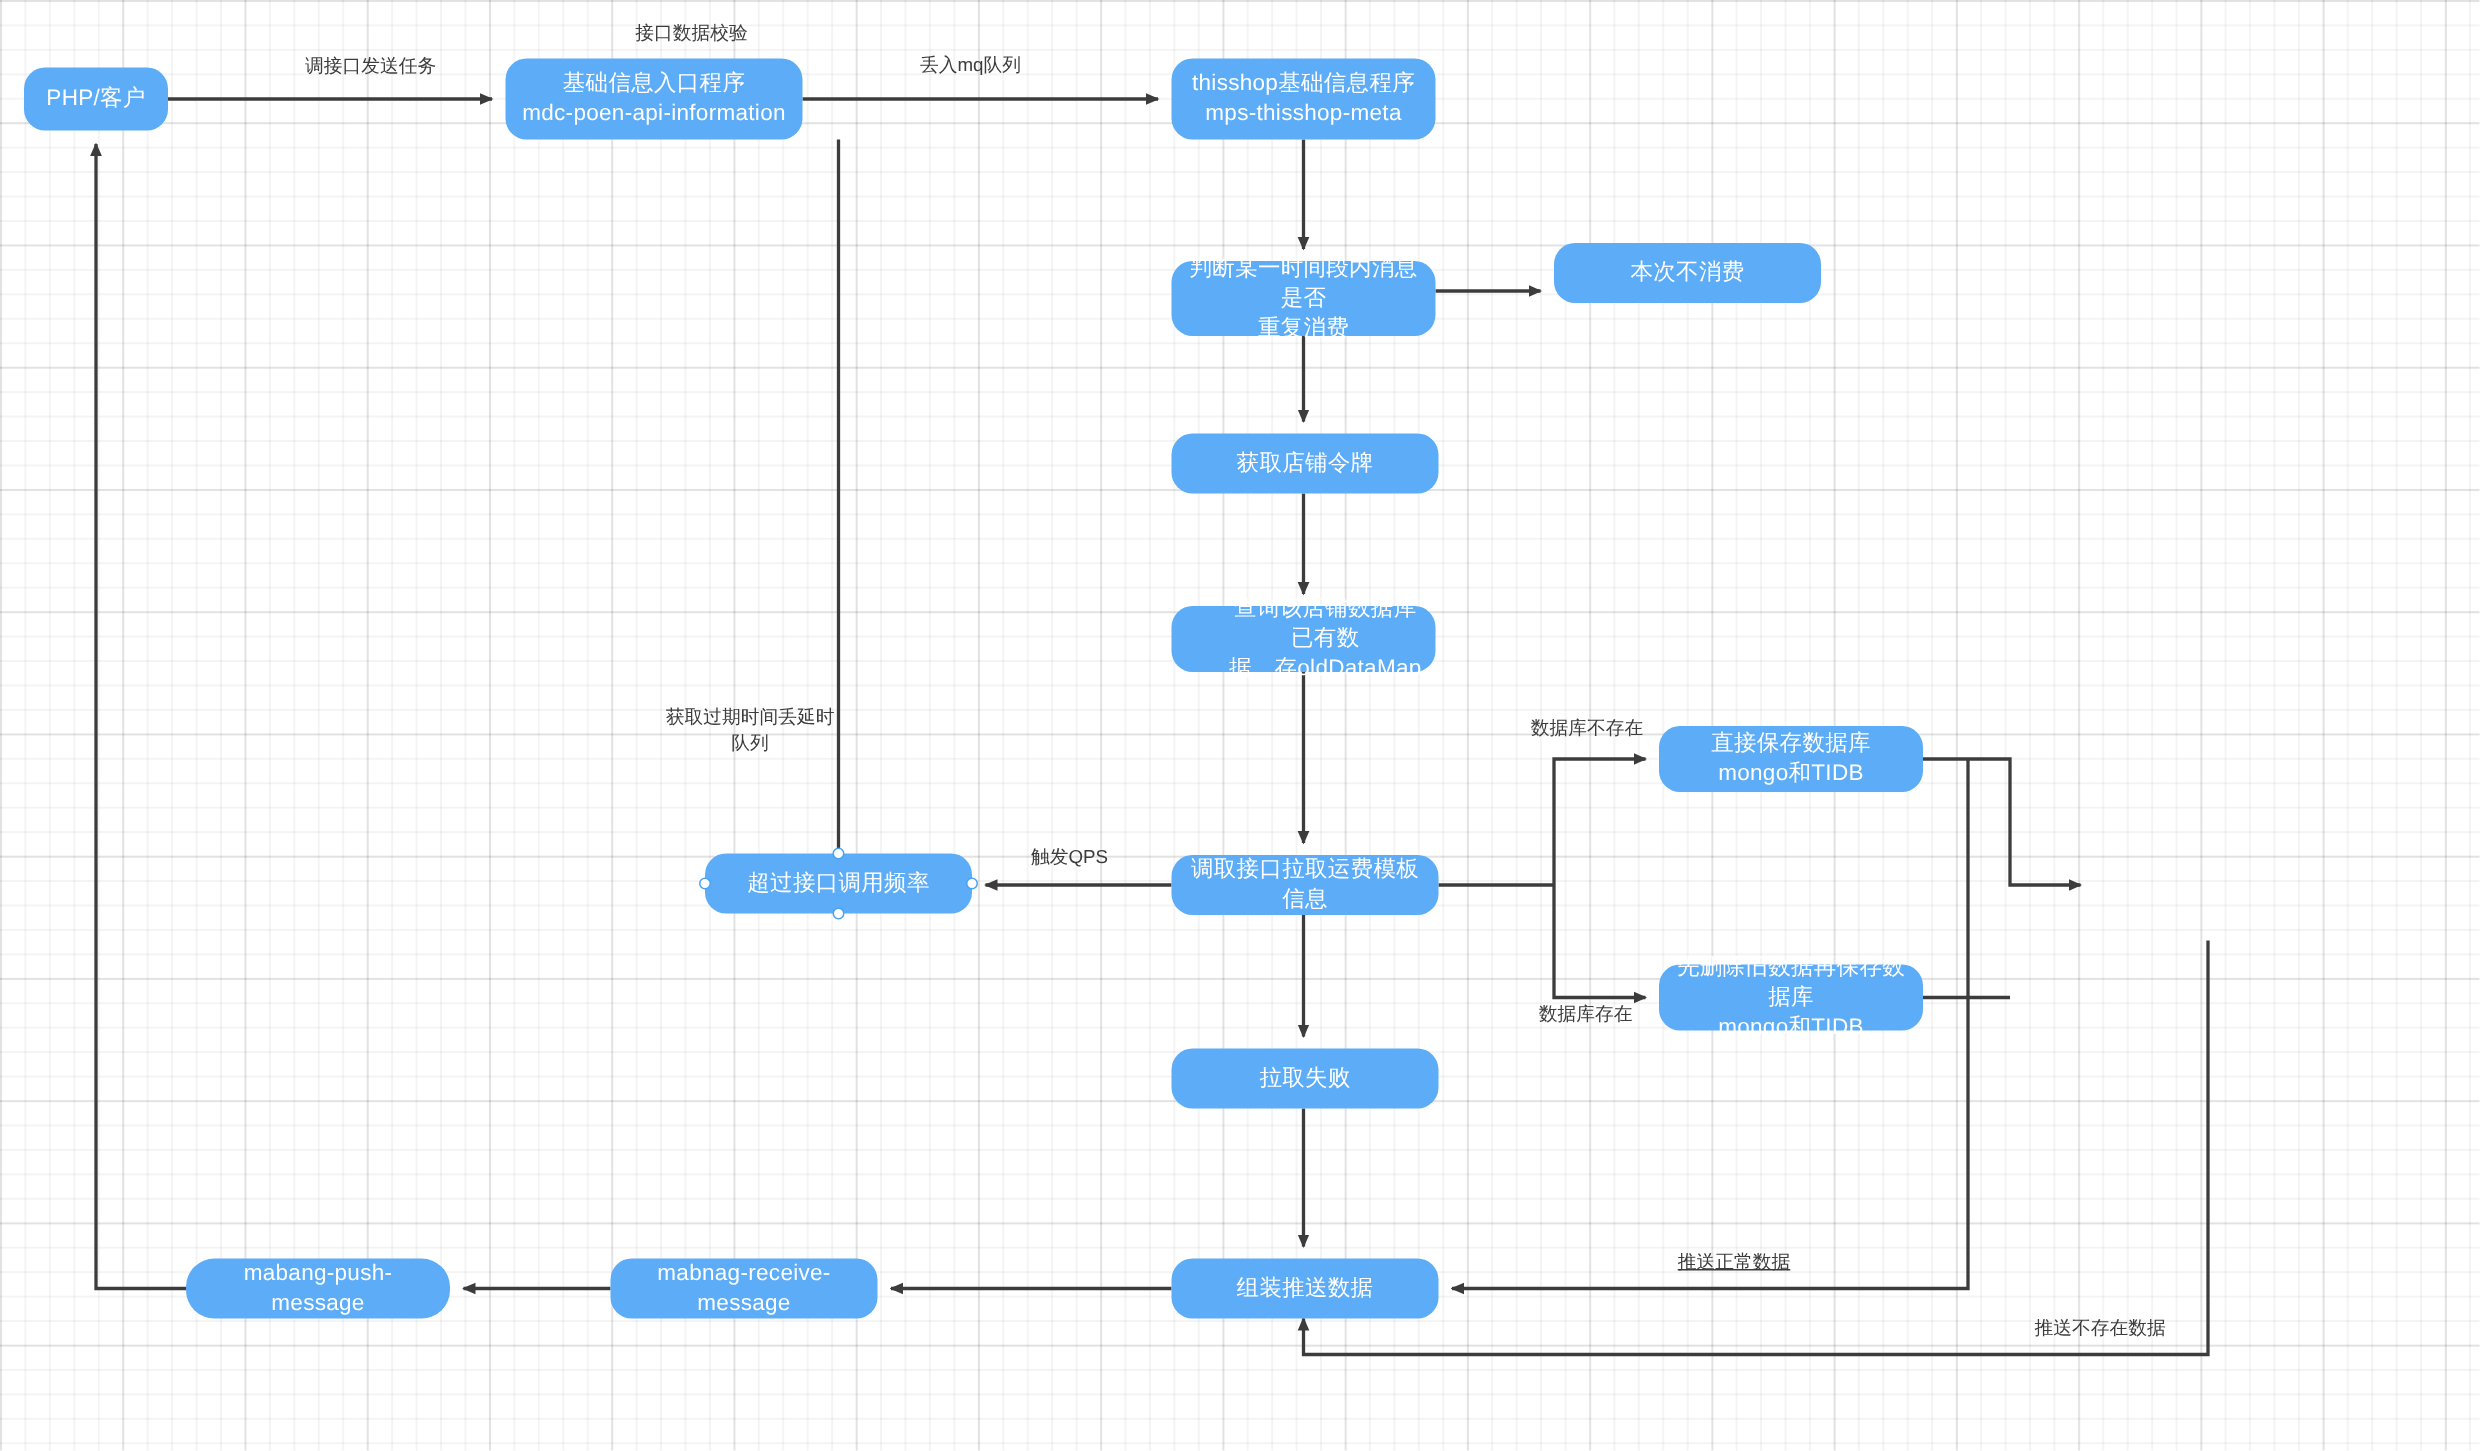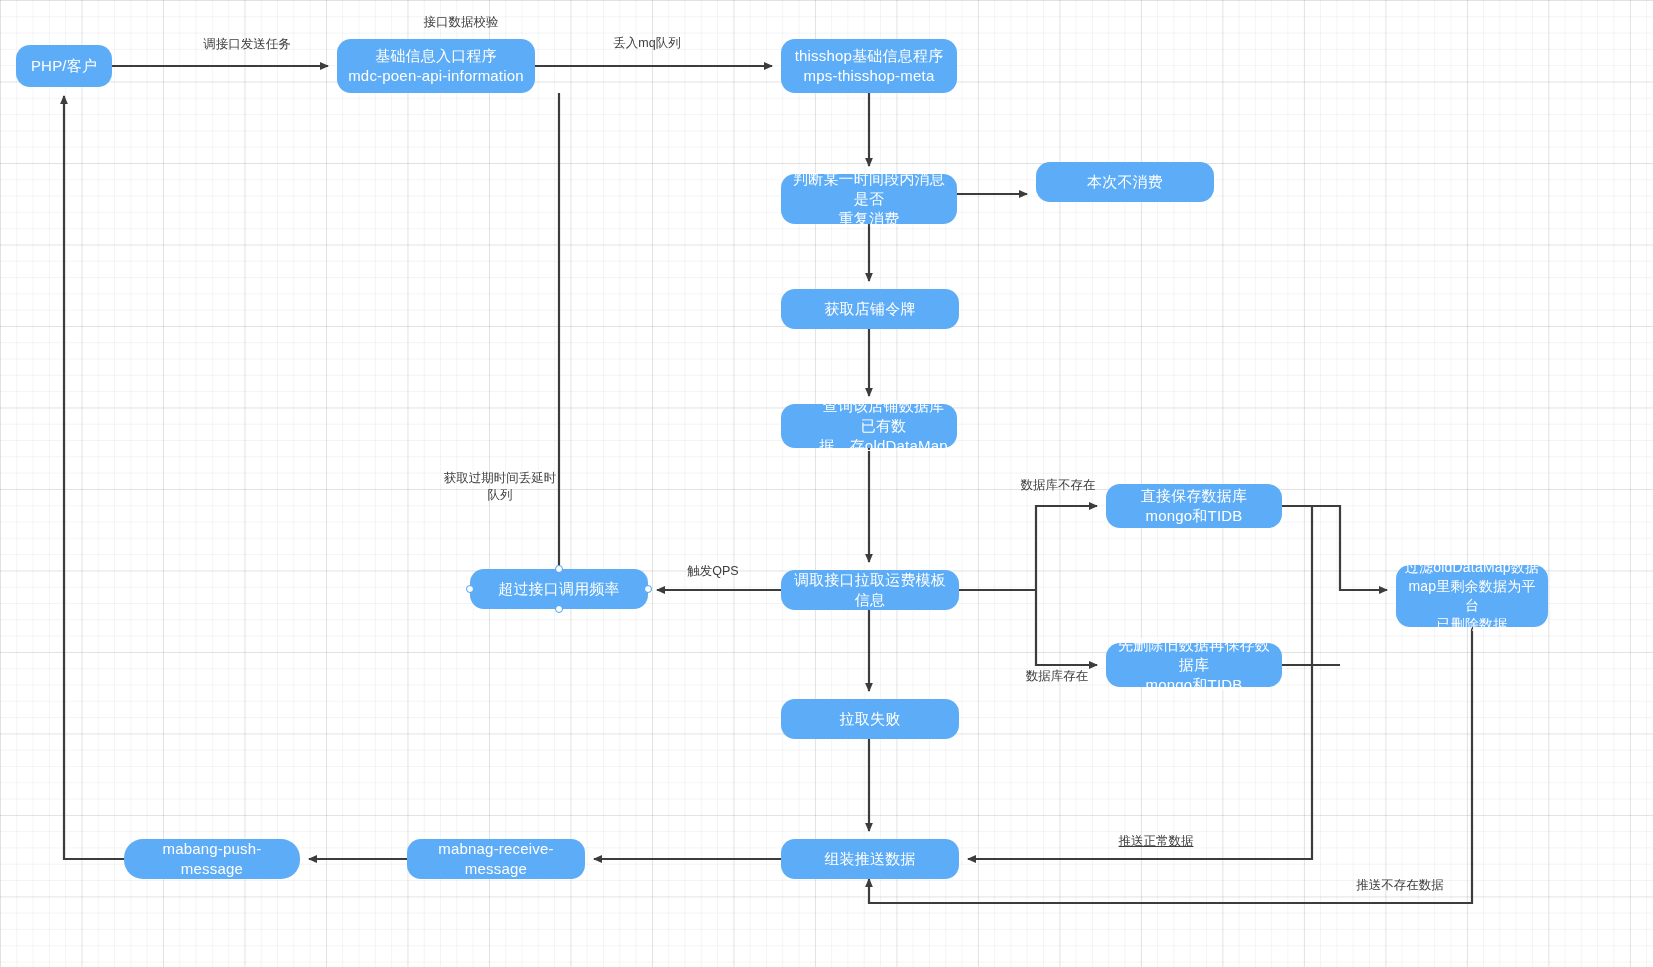--- a/index.html
+++ b/index.html
@@ -103,23 +103,20 @@
   <div class="node" style="left:1036px;top:162px;width:178px;height:40px;">本次不消费</div>
   <div class="node" style="left:781px;top:289px;width:178px;height:40px;">获取店铺令牌</div>
   <div class="node" style="left:781px;top:404px;width:176px;height:44px;padding-left:37px;">查询该店铺数据库已有数
 据，存oldDataMap</div>
   <div class="node" style="left:781px;top:570px;width:178px;height:40px;">调取接口拉取运费模板信息</div>
   <div class="node sel" style="left:470px;top:569px;width:178px;height:40px;">超过接口调用频率</div>
   <div class="node" style="left:1106px;top:484px;width:176px;height:44px;">直接保存数据库
 mongo和TIDB</div>
   <div class="node" style="left:1106px;top:643px;width:176px;height:44px;">先删除旧数据再保存数据库
 mongo和TIDB</div>
-  <div class="node" style="left:1396px;top:565px;width:152px;height:62px;font-size:14px;">过滤oldDataMap数据
-map里剩余数据为平台
-已删除数据</div>
   <div class="node" style="left:781px;top:699px;width:178px;height:40px;">拉取失败</div>
   <div class="node" style="left:781px;top:839px;width:178px;height:40px;">组装推送数据</div>
   <div class="node" style="left:407px;top:839px;width:178px;height:40px;">mabnag-receive-message</div>
   <div class="node" style="left:124px;top:839px;width:176px;height:40px;border-radius:19px;">mabang-push-message</div>
 
   <div class="handle" style="left:555px;top:565px;"></div>
   <div class="handle" style="left:466px;top:585px;"></div>
   <div class="handle" style="left:644px;top:585px;"></div>
   <div class="handle" style="left:555px;top:605px;"></div>
 

